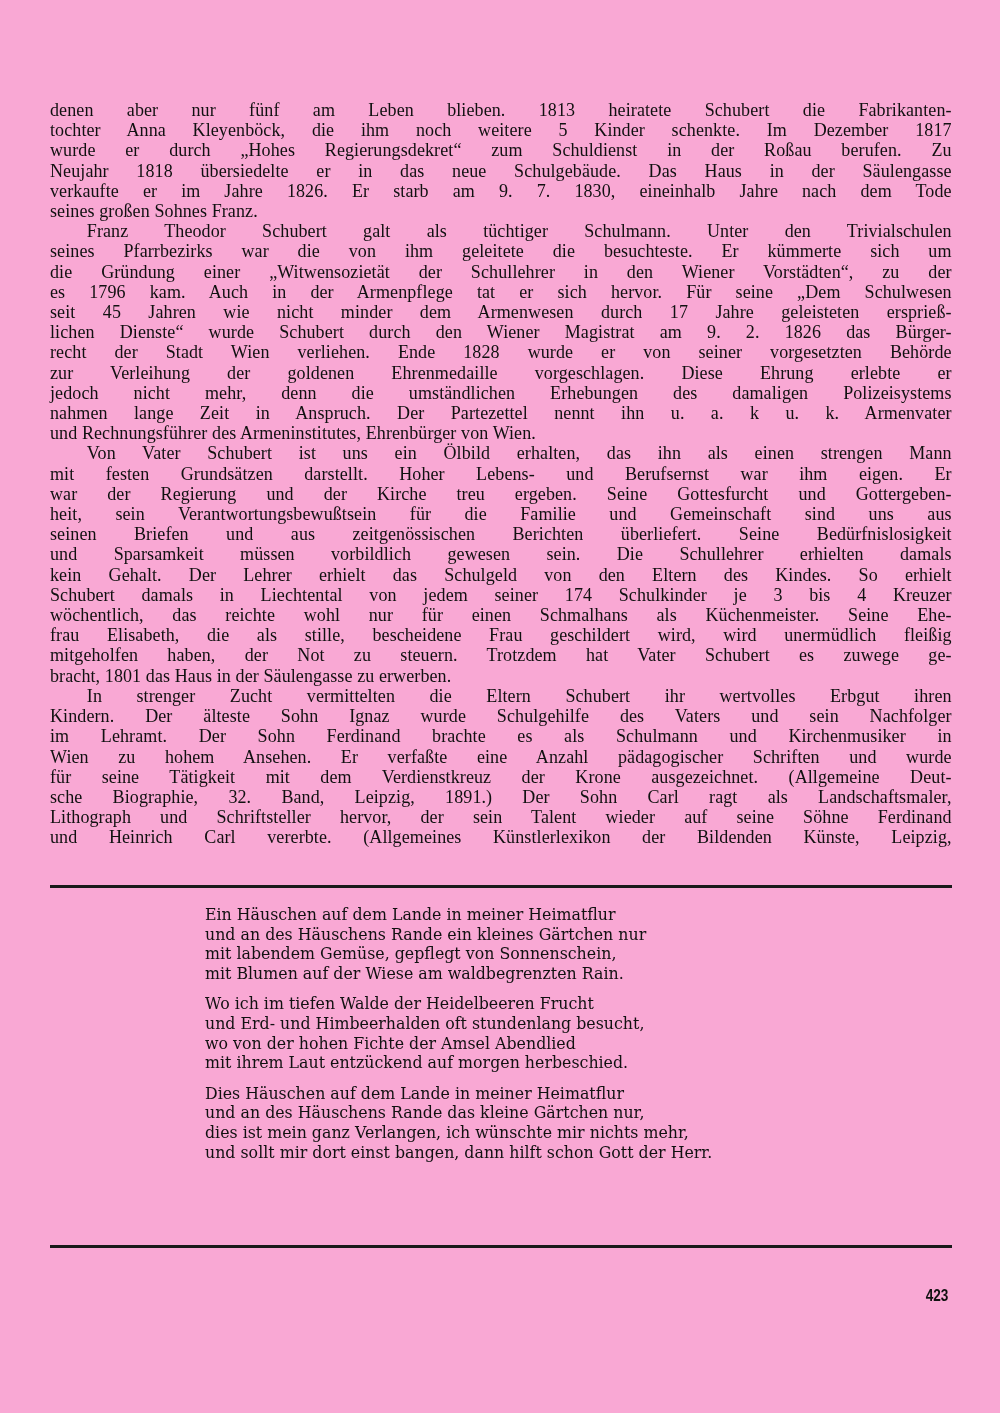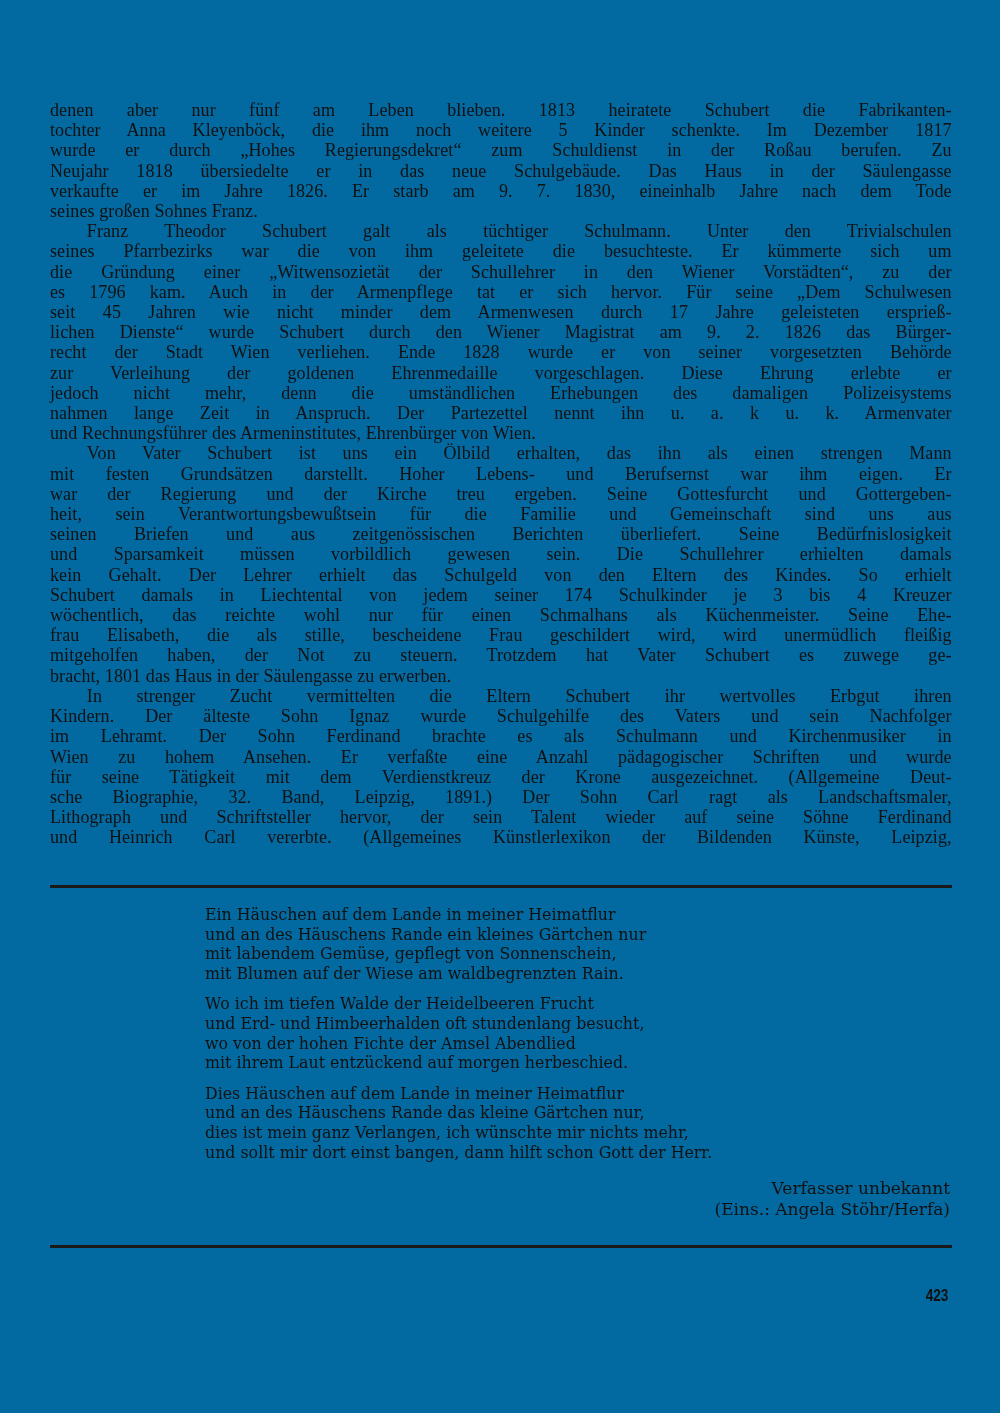--- a/index.html
+++ b/index.html
@@ -1,17 +1,17 @@
 <!DOCTYPE html>
 <html><head>
   <meta charset="utf-8">
   <style>
     html, body { margin: 0; padding: 0; background: #ffffff; }
     body { width: 1000px; height: 1413px; position: relative; overflow: hidden; color: #111111; }
-    .page { position: absolute; left: 0; top: 0; width: 1000px; height: 1413px; background: #0369a1; }
+    .page { position: absolute; left: 0; top: 0; width: 1000px; height: 1413px; background: #f9a8d4; }
     .prose {
       position: absolute; left: 50px; top: 100px; width: 902px;
       font-family: "Liberation Serif", serif;
       font-size: 19.6px; line-height: 20.2px;
       text-align: justify; letter-spacing: 0.1px;
       transform: scaleX(0.92); transform-origin: left top;
       width: 980px;
     }
     .prose p { margin: 0; }
     .prose .line { display: block; text-align: justify; text-align-last: justify; white-space: nowrap; }
@@ -107,21 +107,17 @@
         <span class="pline">mit ihrem Laut entzückend auf morgen herbeschied.</span>
       </div>
       <div class="stanza">
         <span class="pline">Dies Häuschen auf dem Lande in meiner Heimatflur</span>
         <span class="pline">und an des Häuschens Rande das kleine Gärtchen nur,</span>
         <span class="pline">dies ist mein ganz Verlangen, ich wünschte mir nichts mehr,</span>
         <span class="pline">und sollt mir dort einst bangen, dann hilft schon Gott der Herr.</span>
       </div>
     </div>
 
-  <div class="attribution">
-    <span>Verfasser unbekannt</span>
-    <span>(Eins.: Angela Stöhr/Herfa)</span>
-  </div>
 
   <div class="rule bottom"></div>
 
   <div class="page-number">423</div>
 </div>
 
 </body></html>

